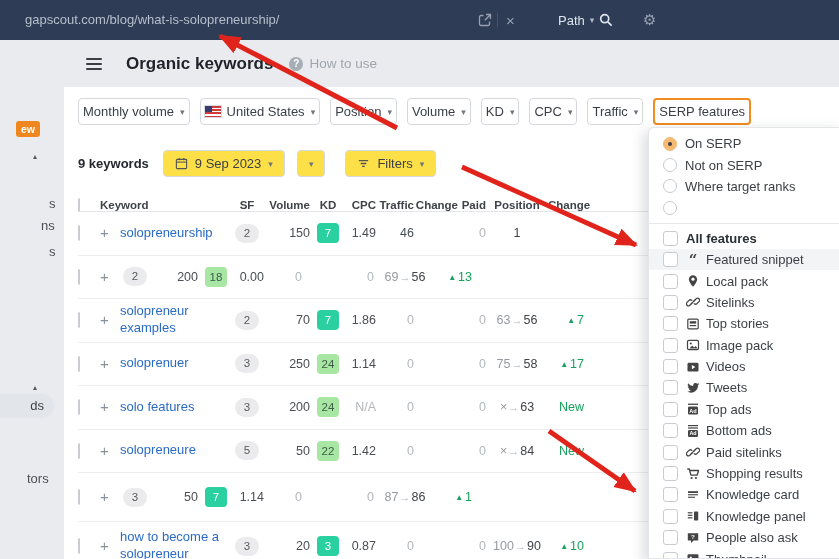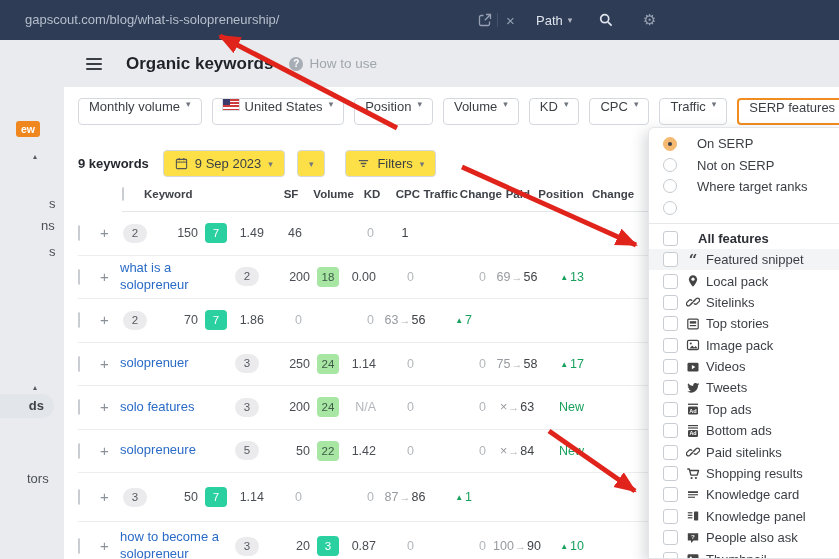--- a/index.html
+++ b/index.html
@@ -4,62 +4,62 @@
 <style>
   html,body{margin:0;padding:0;background:#cfd2d6;}
   #app{position:relative;width:839px;height:559px;overflow:hidden;background:#e9ebee;
        font-family:"Liberation Sans","DejaVu Sans",sans-serif;-webkit-font-smoothing:antialiased;}
   
   .topbar{position:absolute;left:0;top:0;width:100%;height:40px;background:#2e3c55;z-index:10;}
   .topbar .url{position:absolute;left:25px;top:0;line-height:40px;font-size:13px;color:#b6bfcd;white-space:nowrap;}
   .tb-ic{position:absolute;top:0;height:40px;display:flex;align-items:center;color:#96a0b2;}
   .tb-divider{position:absolute;left:497px;top:13px;width:1px;height:14px;background:#46536d;}
   .tb-x{left:506px;font-size:15px;cursor:default;}
-  .tb-path{left:536px;font-size:13px;color:#dde3ec;gap:5px;justify-content:space-between;}
+  .tb-path{left:558px;font-size:13px;color:#dde3ec;gap:5px;justify-content:space-between;}
   .tb-path .caret{color:#aeb6c6;font-size:9px;}
   .tb-search{left:598px;}
   .tb-gear{left:643px;font-size:15px;color:#97a1b3;}
   .tb-settings{left:662px;font-size:13px;color:#97a1b3;}
   
   .sb-frag{position:absolute;font-size:13px;color:#4b5056;z-index:2;white-space:nowrap;}
   .sb-frag.tri{font-size:8px;color:#565b61;}
   .sb-badge{position:absolute;left:16px;top:121px;background:#f0861e;color:#fff;font-size:10.5px;
             font-weight:bold;padding:2px 5px;border-radius:3px;z-index:2;}
   .sb-pill{position:absolute;left:0;top:394px;width:54px;height:24px;background:#e2e5ea;
            border-radius:0 12px 12px 0;z-index:2;}
-  .sb-pill span{position:absolute;right:10px;top:4px;font-size:13px;color:#3f444a;font-weight:bold;}
+  .sb-pill span{position:absolute;right:10px;top:4px;font-size:13px;color:#3f444a;}
   
   .page-header{position:absolute;left:86px;top:40px;height:47px;display:flex;align-items:center;z-index:3;}
   .hamburger{width:16px;height:12px;display:flex;flex-direction:column;justify-content:space-between;cursor:pointer;}
   .hamburger i{display:block;height:2px;background:#3a3f45;border-radius:1px;}
   .page-title{margin-left:24px;font-size:17px;font-weight:bold;color:#1f2329;}
   .help{margin-left:16px;display:flex;align-items:center;gap:6px;color:#a0a6ad;font-size:13.5px;cursor:pointer;}
   .help .qmark{width:14px;height:14px;border-radius:50%;background:#a7adb5;color:#fff;font-size:10px;
                font-weight:bold;display:flex;align-items:center;justify-content:center;}
   
   .panel{position:absolute;left:64px;top:87px;right:0;bottom:0;background:#fff;z-index:3;}
   
   .filter-row{position:absolute;left:14px;top:11px;display:flex;gap:10px;white-space:nowrap;}
   .fbtn{height:27px;box-sizing:border-box;border:1px solid #d5d8dd;border-radius:4px;background:#fff;
-        font-size:13px;color:#3b3f45;display:flex;align-items:flex-start;gap:6px;padding:0 10px;cursor:pointer;flex:none;}
+        font-size:13px;color:#3b3f45;display:flex;align-items:center;gap:6px;padding:0 4px;cursor:pointer;flex:none;}
   .fbtn .caret{color:#70767e;font-size:9px;}
   .fbtn.active{border:2px solid #f18c21;}
   .usflag{position:relative;width:16px;height:11px;flex:none;
           background:repeating-linear-gradient(180deg,#cf3a3a 0 1.6px,#fff 1.6px 3.2px);box-shadow:0 0 0 1px #d9dce0;}
   .usflag:after{content:"";position:absolute;left:0;top:0;width:7px;height:6px;background:#3c3b6e;}
   
   .toolbar-row{position:absolute;left:14px;top:63px;display:flex;align-items:center;gap:12px;white-space:nowrap;}
   .kwcount{font-size:13px;font-weight:bold;color:#24282e;margin-right:2px;}
   .tbtn{height:27px;box-sizing:border-box;border:1px solid #d5d8dd;border-radius:4px;background:#fde047;
         font-size:13px;color:#3b3f45;display:flex;align-items:center;gap:7px;padding:0 11px;cursor:pointer;}
   .tbtn .caret{color:#70767e;font-size:9px;}
   
   .table{position:absolute;left:14px;top:101px;right:0;}
-  .thead{display:flex;align-items:flex-start;height:23px;border-bottom:1px solid #e3e5e8;
-         font-size:11.5px;font-weight:bold;color:#3f4349;margin-left:44px;}
+  .thead{display:flex;align-items:flex-end;height:23px;border-bottom:1px solid #e3e5e8;
+         font-size:11.5px;font-weight:bold;color:#3f4349;}
   .row{display:flex;align-items:center;min-height:42.5px;border-bottom:1px solid #ededef;
        font-size:12.5px;color:#4a4e54;}
   .row.tall{min-height:48px;}
   .cell{flex:none;box-sizing:border-box;}
   .c-cb{width:22px;} .c-plus{width:20px;} .c-kw{width:112px;} .c-sf{width:30px;text-align:center;}
   .c-vol{width:48px;text-align:right;} .c-kd{width:36px;text-align:center;}
   .c-cpc{width:30px;text-align:right;} .c-tr{width:38px;text-align:right;}
   .c-ch1{width:44px;text-align:right;} .c-paid{width:28px;text-align:right;}
   .c-pos{width:62px;text-align:center;} .c-ch2{width:36px;text-align:right;}
   .h-kw{width:132px;}
@@ -75,21 +75,21 @@
   .gray{color:#b3b7bb;}
   .pos-from{color:#969a9f;} .pos-arrow{color:#b0b4b8;font-size:11px;padding:0 1px;} .pos-to{color:#3f4348;}
   .chg-up{color:#18a15c;} .chg-up .tri{font-size:8px;vertical-align:1px;margin-right:2px;}
   .chg-new{color:#18a15c;}
   
   .dropdown{position:absolute;left:648px;top:127px;width:195px;height:432px;background:#fff;z-index:20;
             border-radius:6px 0 0 0;border:1px solid #e4e6e9;box-shadow:-4px 4px 14px rgba(40,45,60,.18);
             box-sizing:border-box;padding-top:5px;overflow:hidden;}
   .dd-item{display:flex;align-items:center;height:21.4px;padding-left:14px;font-size:13px;color:#3b3f45;cursor:pointer;}
   .dd-item.hl{background:#f3f4f6;}
-  .dd-item .label{margin-left:20px;}
+  .dd-item .label{margin-left:8px;}
   .dd-item .ficon{margin-left:7px;width:15px;display:flex;justify-content:center;}
   .dd-item .flabel{margin-left:6px;}
   .dd-item.bold .label{font-weight:bold;color:#2c3036;}
   .dd-divider{border-top:1px solid #e7e8ea;margin:4px 0;}
   .radio{width:12px;height:12px;border-radius:50%;border:1px solid #c6cacf;background:#fff;flex:none;position:relative;}
   .radio.sel{border-color:#f5ba72;background:#f5ba72;}
   .radio.sel:after{content:"";position:absolute;left:4px;top:4px;width:4px;height:4px;border-radius:50%;background:#3a3f49;}
   .ddcbx{width:13px;height:13px;border:1px solid #c9ccd1;border-radius:3px;background:#fff;flex:none;cursor:pointer;}
   
   #arrows{position:absolute;left:0;top:0;z-index:50;pointer-events:none;}
@@ -222,47 +222,48 @@
         <span class="cell c-tr">Traffic</span>
         <span class="cell c-ch1">Change</span>
         <span class="cell c-paid">Paid</span>
         <span class="cell c-pos">Position</span>
         <span class="cell c-ch2">Change</span>
       </div>
       <div id="tbody">
           <div class="row">
             <span class="cell c-cb"><span class="cbx"></span></span>
             <span class="cell c-plus"><span class="plus">+</span></span>
+            <span class="cell c-kw"><a class="kwlink">solopreneurship</a></span>
             <span class="cell c-sf"><span class="sfpill">2</span></span>
             <span class="cell c-vol">150</span>
             <span class="cell c-kd"><span class="kdbadge kd-easy">7</span></span>
             <span class="cell c-cpc">1.49</span>
             <span class="cell c-tr">46</span>
             <span class="cell c-ch1"></span>
             <span class="cell c-paid gray">0</span>
             <span class="cell c-pos"><span class="pos-to">1</span></span>
             <span class="cell c-ch2"></span>
           </div>
           <div class="row">
             <span class="cell c-cb"><span class="cbx"></span></span>
             <span class="cell c-plus"><span class="plus">+</span></span>
-            <span class="cell c-kw"><a class="kwlink">what is a solopreneur</a></span>
             <span class="cell c-sf"><span class="sfpill">2</span></span>
             <span class="cell c-vol">200</span>
             <span class="cell c-kd"><span class="kdbadge kd-medium">18</span></span>
             <span class="cell c-cpc">0.00</span>
             <span class="cell c-tr gray">0</span>
             <span class="cell c-ch1"></span>
             <span class="cell c-paid gray">0</span>
             <span class="cell c-pos"><span class="pos-from">69</span><span class="pos-arrow">→</span><span class="pos-to">56</span></span>
             <span class="cell c-ch2 chg-up"><span class="tri">▲</span>13</span>
           </div>
           <div class="row">
             <span class="cell c-cb"><span class="cbx"></span></span>
             <span class="cell c-plus"><span class="plus">+</span></span>
+            <span class="cell c-kw"><a class="kwlink">solopreneur examples</a></span>
             <span class="cell c-sf"><span class="sfpill">2</span></span>
             <span class="cell c-vol">70</span>
             <span class="cell c-kd"><span class="kdbadge kd-easy">7</span></span>
             <span class="cell c-cpc">1.86</span>
             <span class="cell c-tr gray">0</span>
             <span class="cell c-ch1"></span>
             <span class="cell c-paid gray">0</span>
             <span class="cell c-pos"><span class="pos-from">63</span><span class="pos-arrow">→</span><span class="pos-to">56</span></span>
             <span class="cell c-ch2 chg-up"><span class="tri">▲</span>7</span>
           </div>

